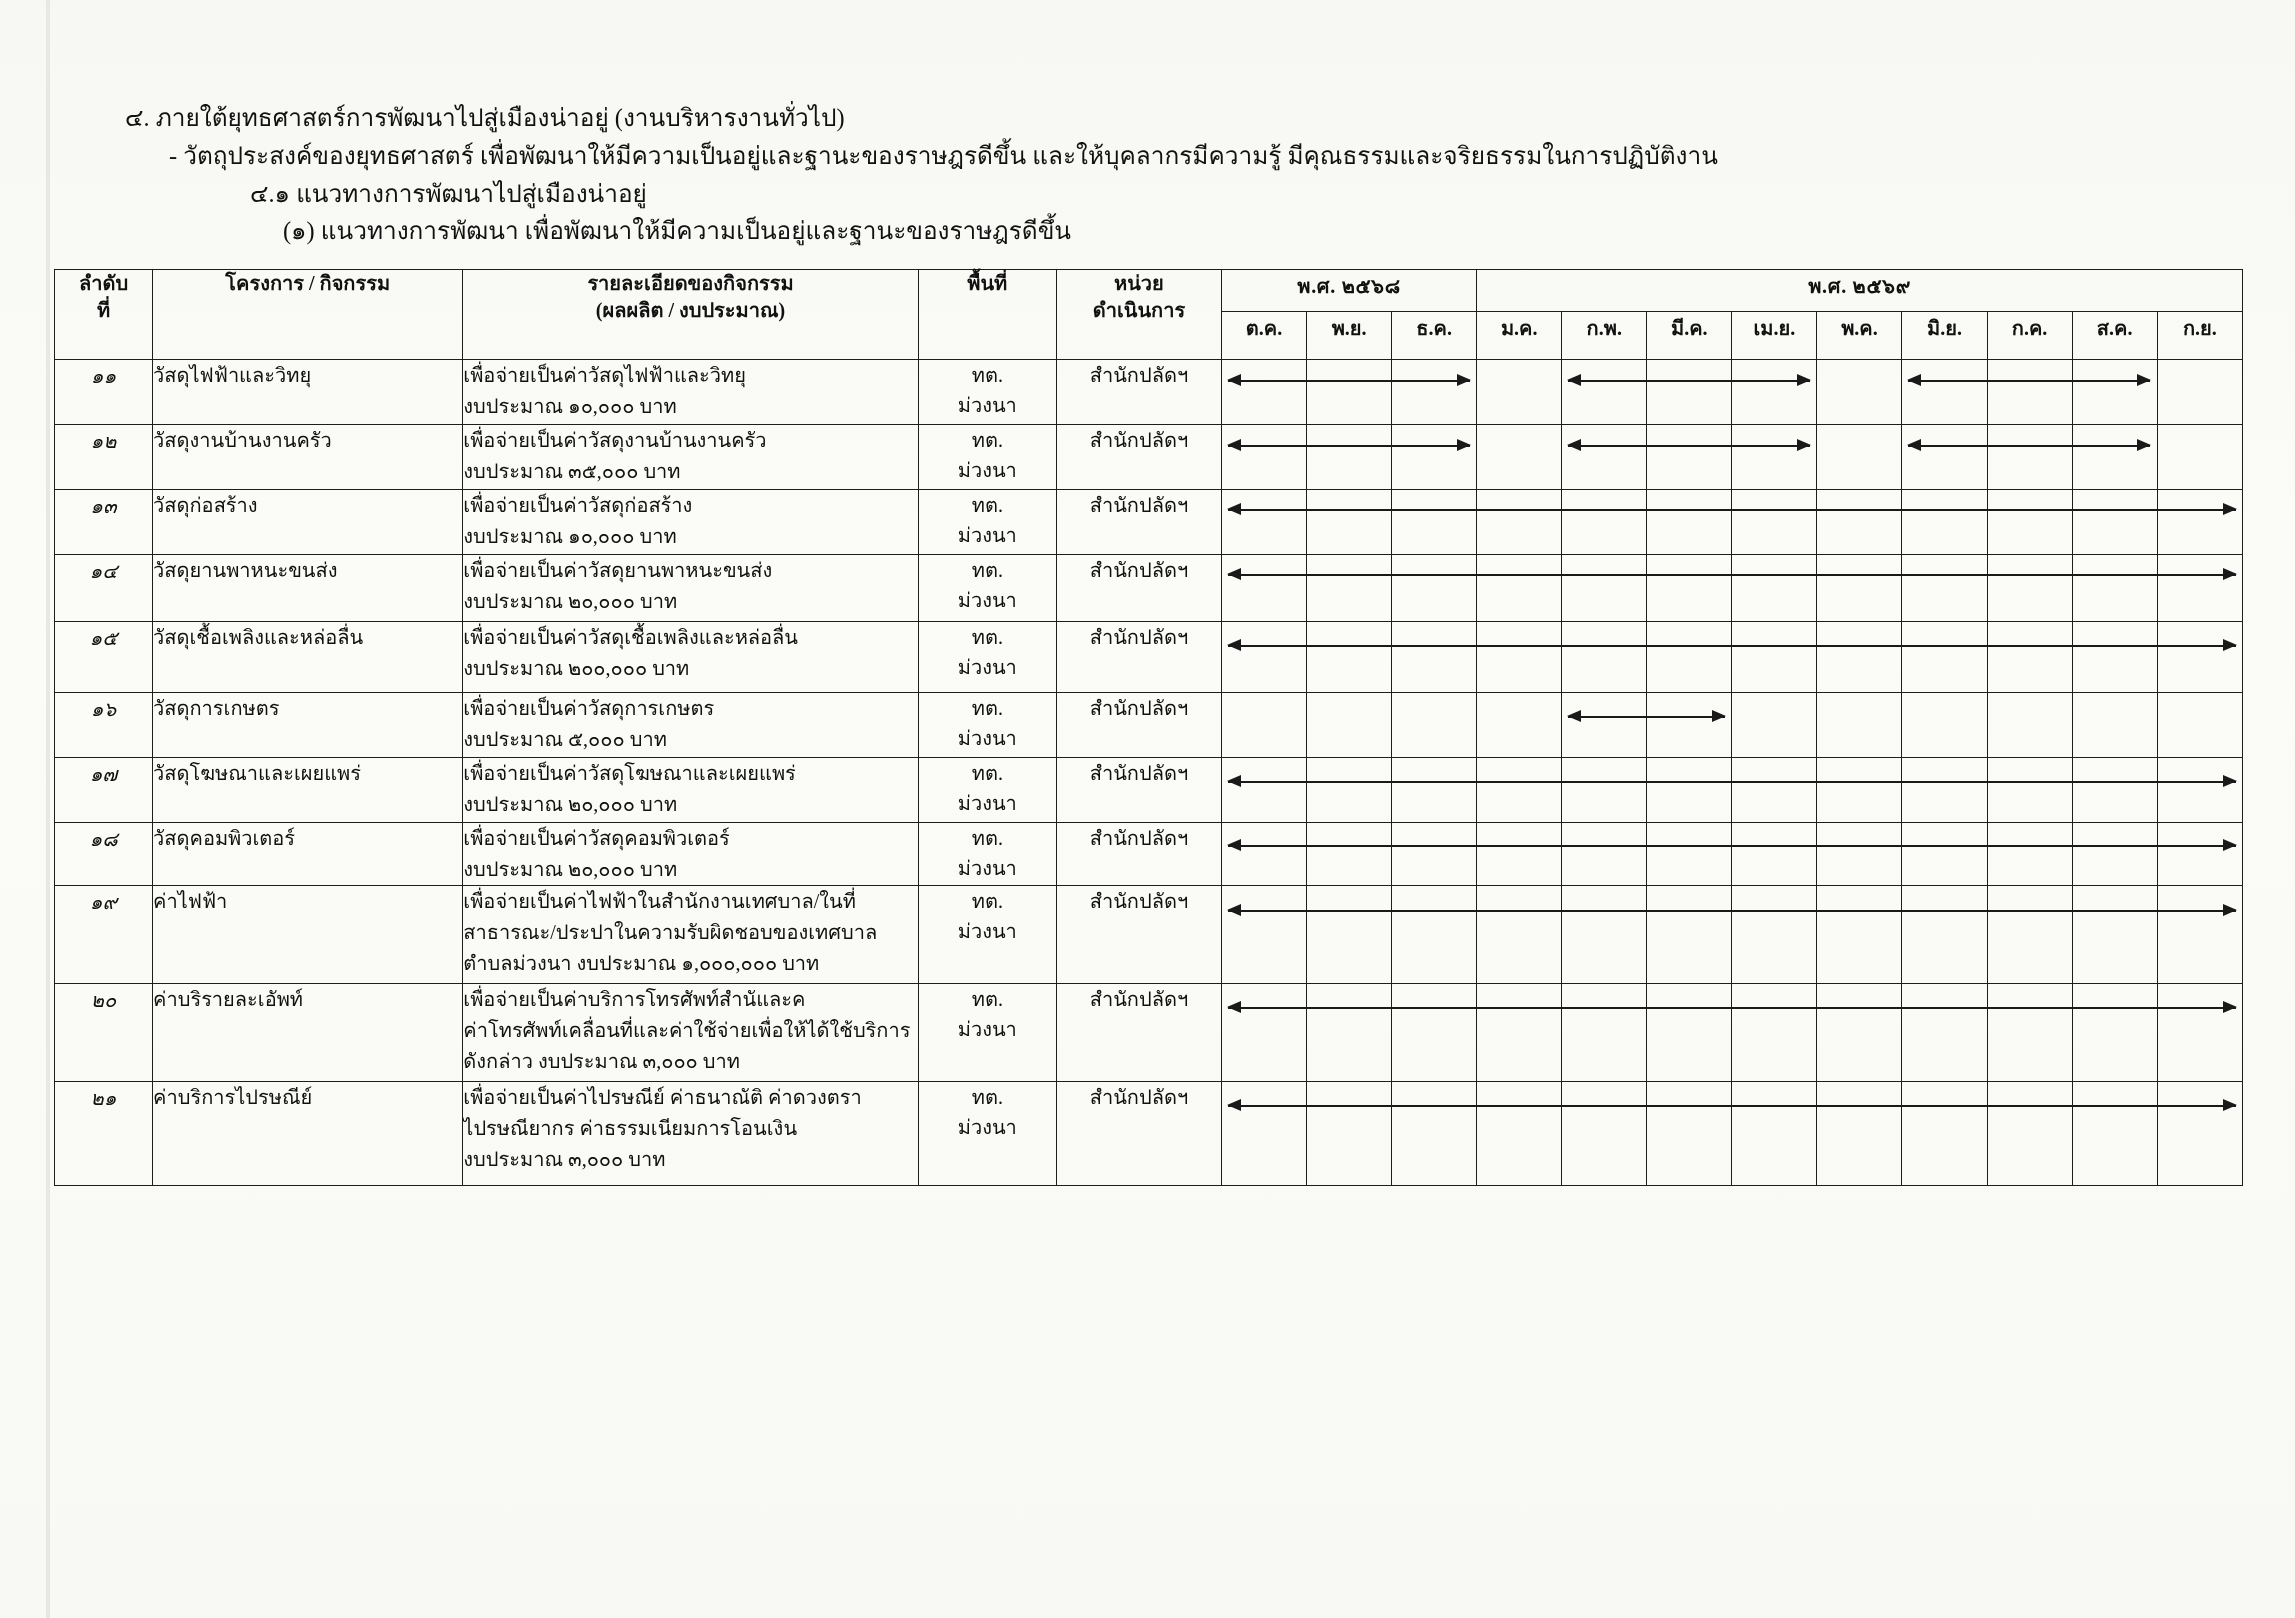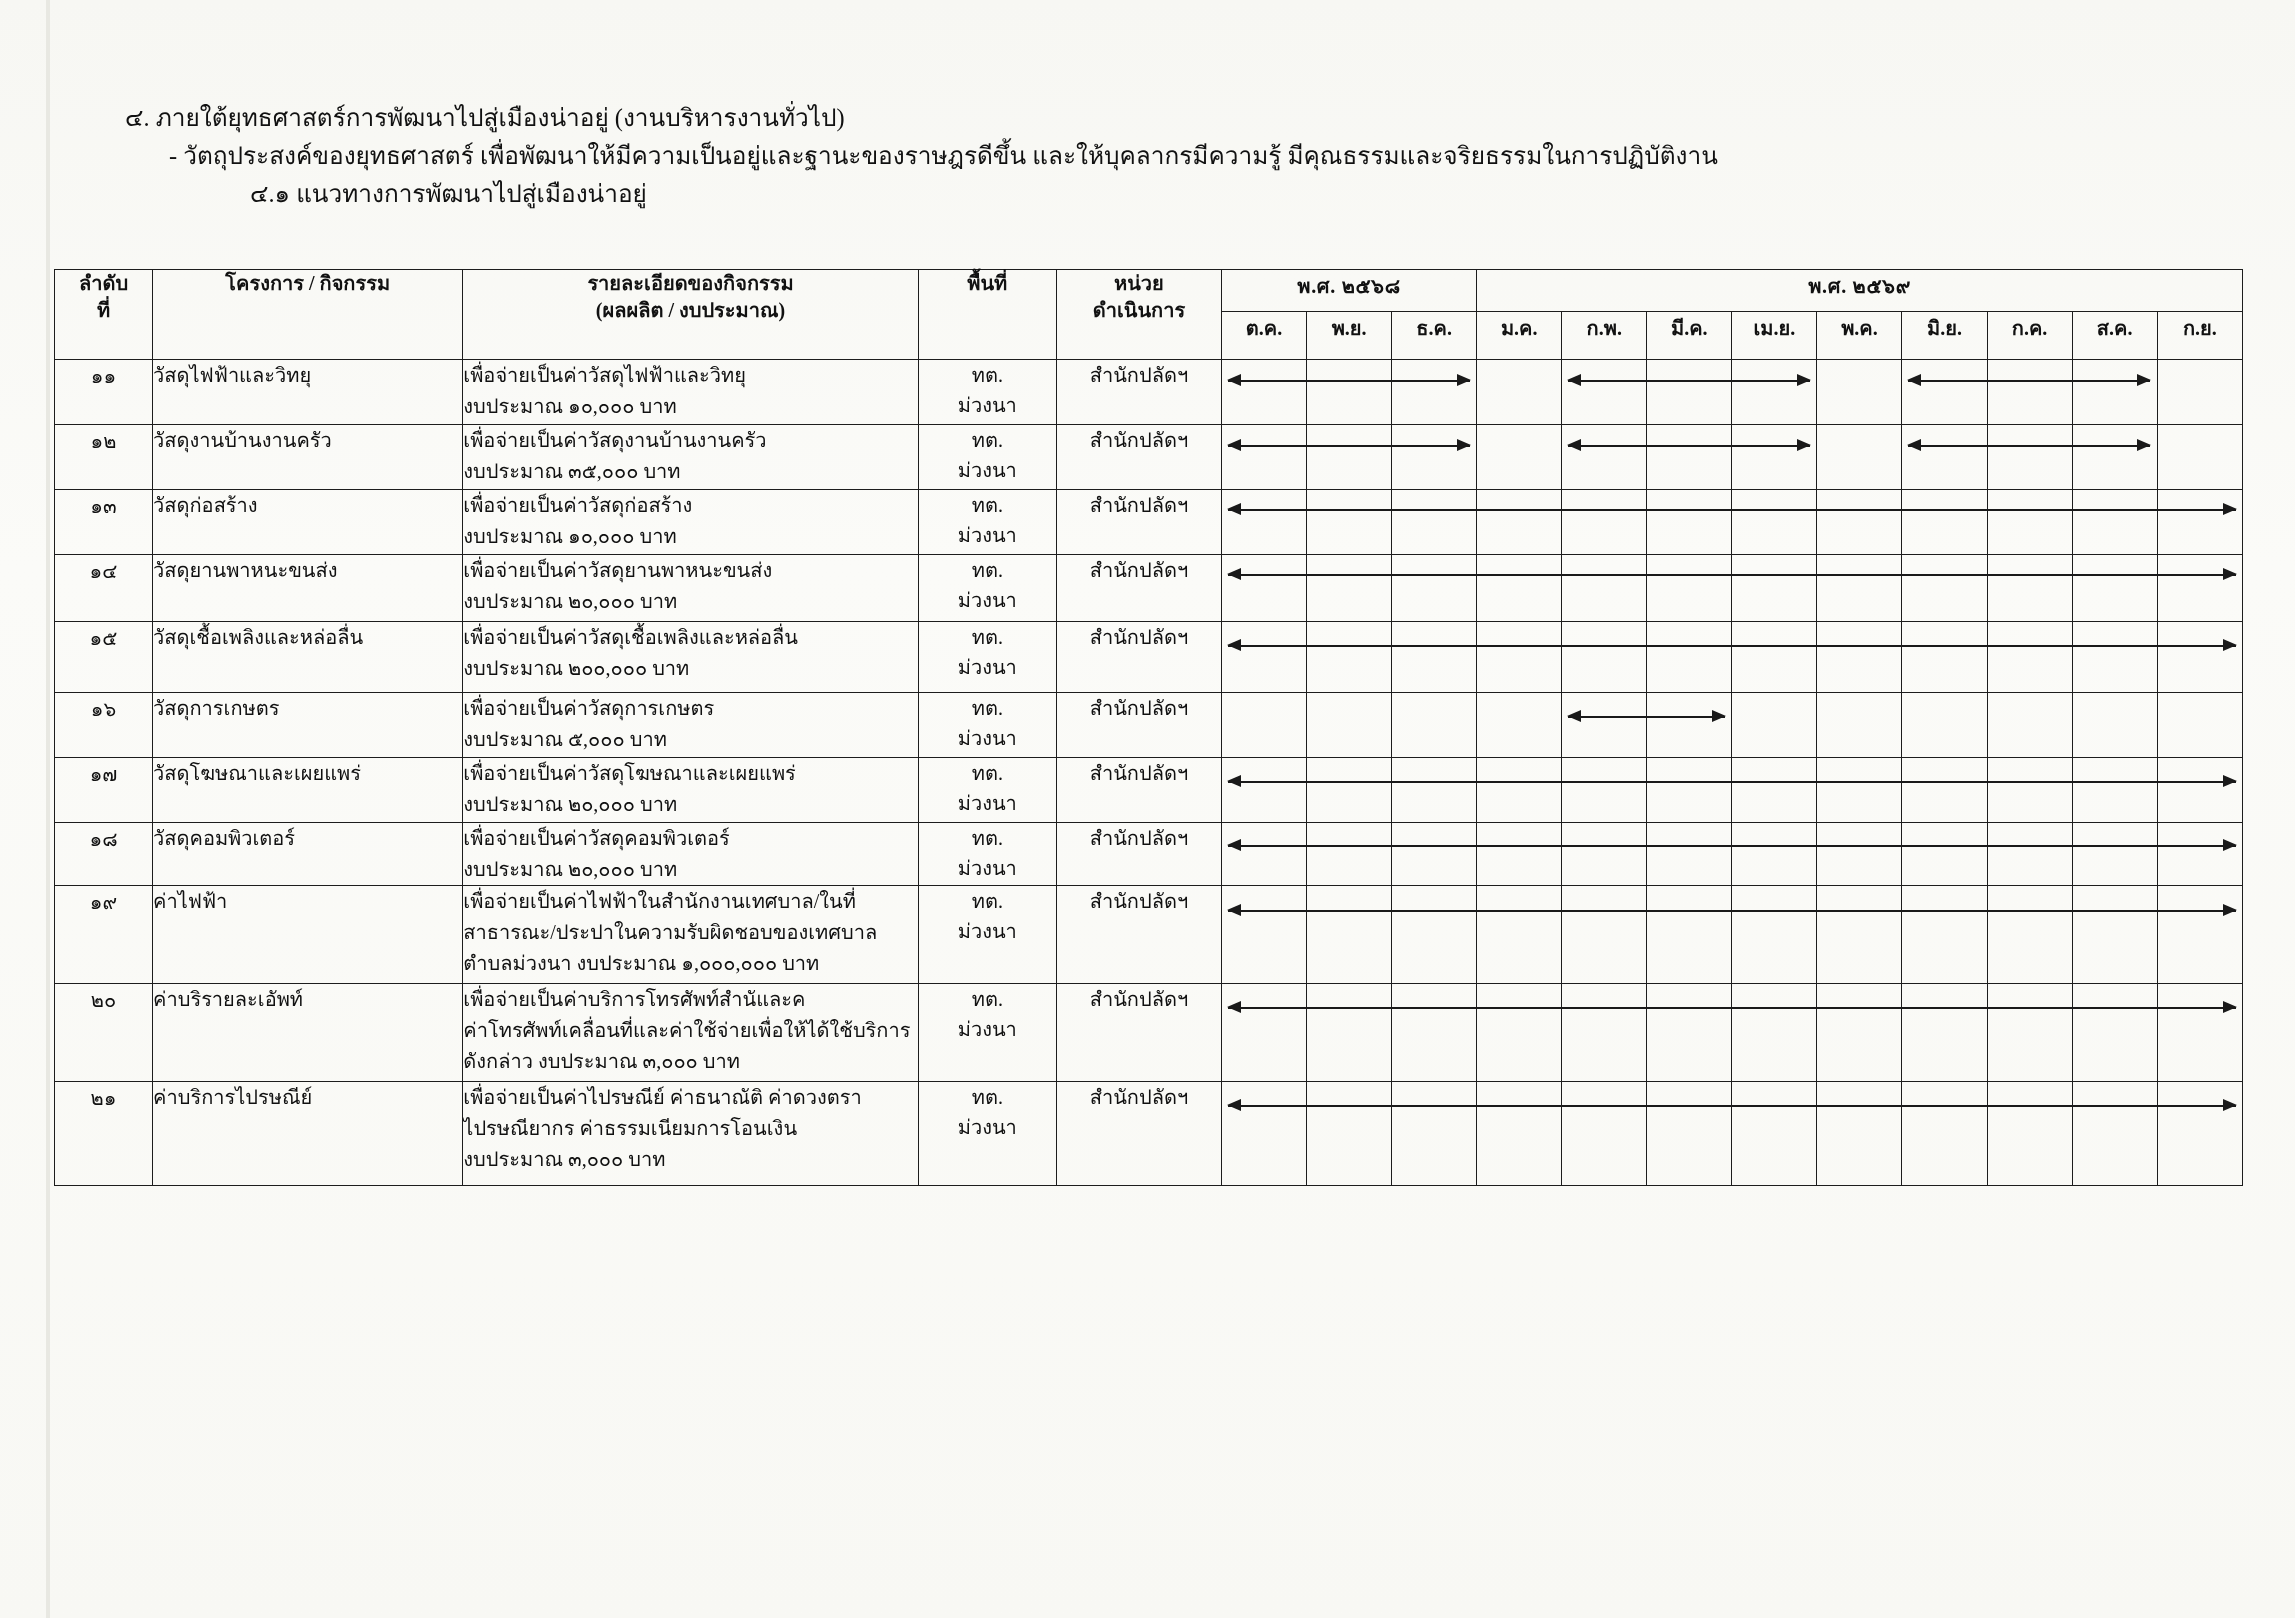--- a/index.html
+++ b/index.html
@@ -78,20 +78,21 @@
     vertical-align: middle;
     font-size: 20px;
     height: 47px;
     padding: 0 1.3px;
     margin-top: 23px;
   }
   td.c-no {
     text-align: center;
     vertical-align: middle;
     font-size: 20.4px;
+    font-style: italic;
   }
   td.c-proj {
     padding: 9.2px 6.6px 6.6px 14.5px;
     font-size: 20.4px;
     line-height: 1.5;
   }
   td.c-detail {
     padding: 8px 6.6px 6.6px 12px;
     font-size: 20px;
     line-height: 1.55;
@@ -140,20 +141,21 @@
 </head>
 <body>
 
 <div class="page">
   <div class="paper-edge"></div>
 
   <div class="header-block">
     <div class="hdr-line hdr-1">๔.  ภายใต้ยุทธศาสตร์การพัฒนาไปสู่เมืองน่าอยู่ (งานบริหารงานทั่วไป)</div>
     <div class="hdr-line hdr-2">-  วัตถุประสงค์ของยุทธศาสตร์  เพื่อพัฒนาให้มีความเป็นอยู่และฐานะของราษฎรดีขึ้น  และให้บุคลากรมีความรู้  มีคุณธรรมและจริยธรรมในการปฏิบัติงาน</div>
     <div class="hdr-line hdr-3">๔.๑  แนวทางการพัฒนาไปสู่เมืองน่าอยู่</div>
+    <div class="hdr-line hdr-4">(๑)  แนวทางการพัฒนา เพื่อพัฒนาให้มีความเป็นอยู่และฐานะของราษฎรดีขึ้น</div>
   </div>
 
   <table class="plan">
     <colgroup>
       <col style="width:98px">
       <col style="width:310px">
       <col style="width:455px">
       <col style="width:138px">
       <col style="width:165px">
       <col style="width:85px">

